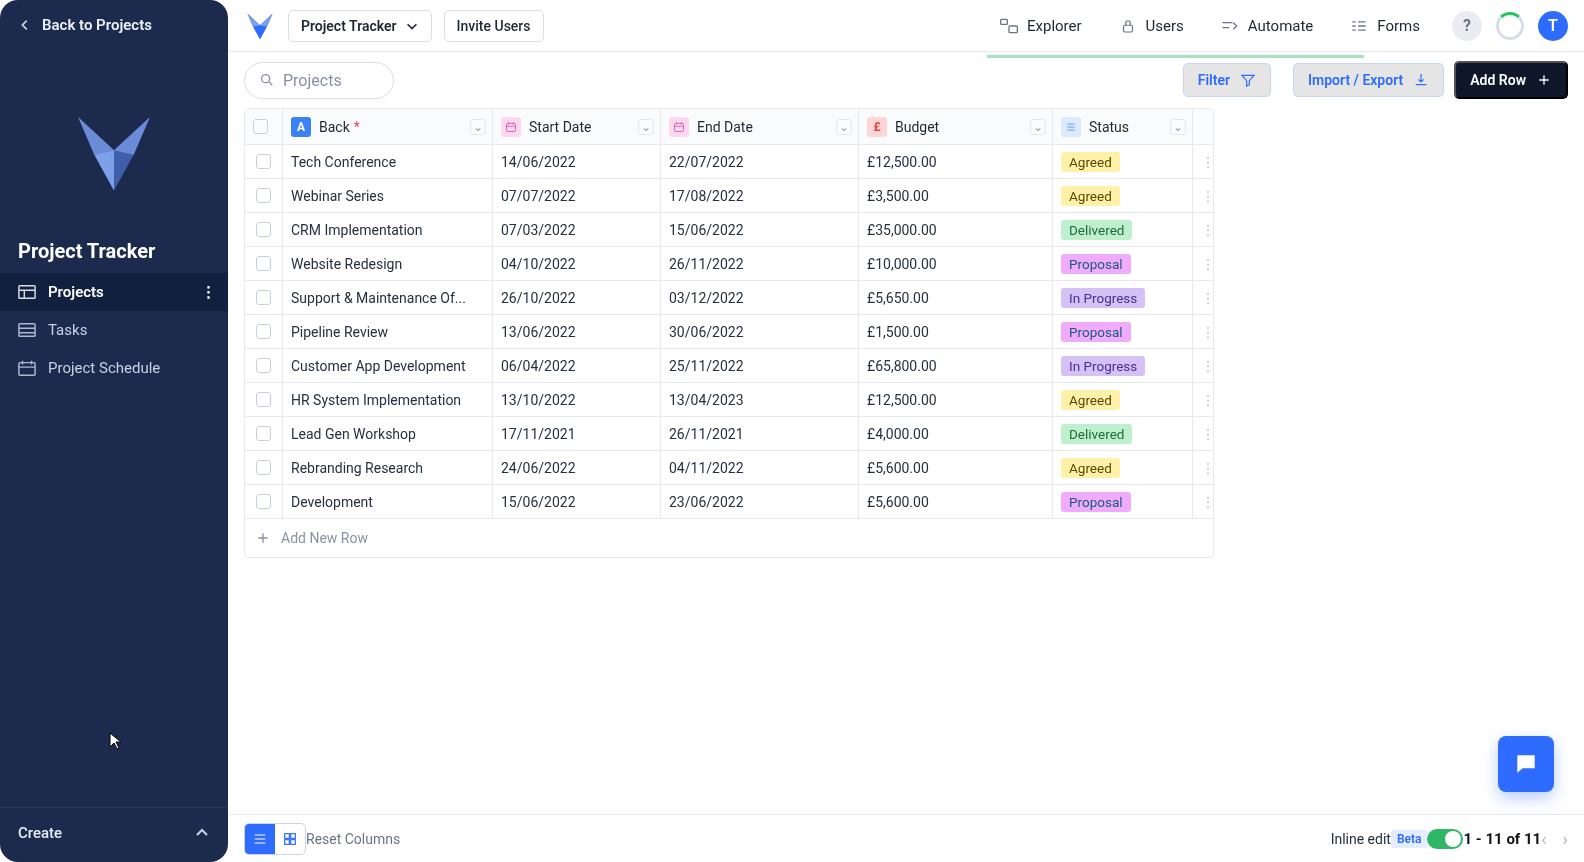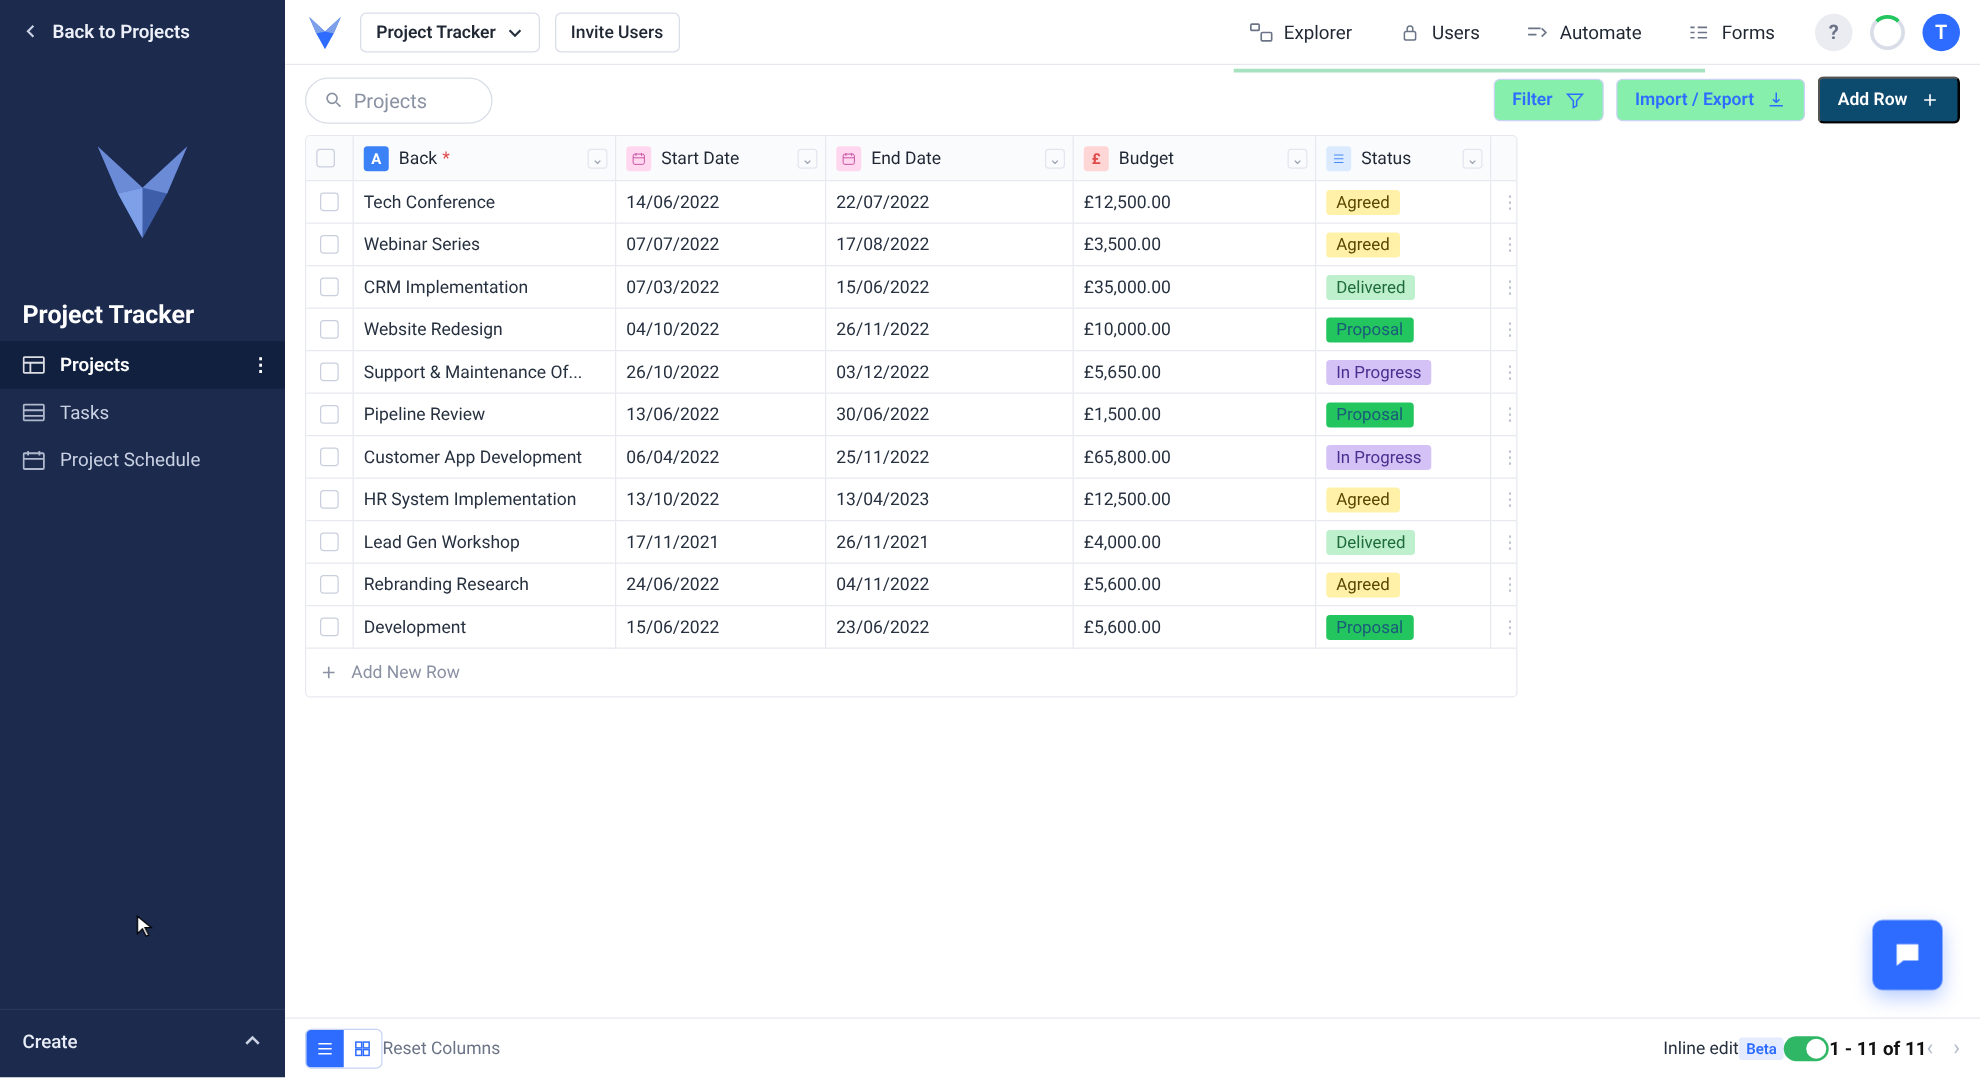--- a/index.html
+++ b/index.html
@@ -1,21 +1,21 @@
 <!DOCTYPE html>
 <html><head>
 <meta charset="utf-8">
 <style>
   * { box-sizing: border-box; margin: 0; padding: 0; font-family: -apple-system, BlinkMacSystemFont, "Segoe UI", Roboto, Helvetica, Arial, sans-serif; }
   html, body { width: 1584px; height: 862px; overflow: hidden; background: #fff; color: #111; }
 
   .app { display: flex; width: 100%; height: 100%; }
 
   
-  .sidebar { width: 228px; background: #1b2a4d; color: #fff; display: flex; flex-direction: column; }
+  .sidebar { width: 228px; background: #1b2a4d; color: #fff; display: flex; flex-direction: column; border-radius: 18px; }
   .sb-top { display: flex; align-items: center; gap: 10px; padding: 16px 18px; cursor: pointer; }
   .sb-top svg { width: 14px; height: 14px; }
   .sb-top span { font-size: 15px; font-weight: 600; color: #edf0f8; }
   .sb-logo { display: flex; justify-content: center; padding: 60px 0 30px; }
   .sb-logo svg { width: 90px; height: 85px; }
   .sb-title { font-size: 20px; font-weight: 700; padding: 14px 18px 10px; }
   .sb-nav { display: flex; flex-direction: column; }
   .sb-item { display: flex; align-items: center; gap: 12px; padding: 10px 18px; font-size: 15px; color: #c9d1e3; cursor: pointer; position: relative; }
   .sb-item.active { background: #122040; color: #fff; font-weight: 600; }
   .sb-item svg { width: 18px; height: 18px; opacity: .85; }
@@ -42,23 +42,23 @@
   .icon-circle { width: 30px; height: 30px; border-radius: 50%; background: #eaecf2; display: flex; align-items: center; justify-content: center; font-weight: 700; color: #6b7486; cursor: pointer; }
   .ring { width: 28px; height: 28px; border-radius: 50%; border: 3px solid #d9dde7; border-top-color: #22c55e; display: inline-block; }
   .avatar { width: 30px; height: 30px; border-radius: 50%; background: #2e6cff; color: #fff; display: flex; align-items: center; justify-content: center; font-weight: 600; }
   .topbar .tail { display: flex; align-items: center; gap: 14px; padding-left: 8px; }
 
   
   .toolbar { height: 56px; display: flex; align-items: center; gap: 10px; padding: 0 16px; }
   .search { display: flex; align-items: center; gap: 8px; border: 1px solid #d9dde7; border-radius: 22px; padding: 8px 14px; width: 150px; color: #8a91a2; }
   .search svg { width: 16px; height: 16px; stroke: #8a91a2; }
   .toolbar .grow { flex: 1; }
-  .btn-blue-outline { display: inline-flex; align-items: center; gap: 10px; padding: 8px 14px; border: 1px solid #c9d4f3; border-radius: 5px; color: #2e6cff; background: #86efac; font-weight: 600; font-size: 14px; cursor: pointer; }
+  .btn-blue-outline { display: inline-flex; align-items: center; gap: 10px; padding: 8px 14px; border: 1px solid #c9d4f3; border-radius: 5px; color: #2e6cff; background: #e5e5e5; font-weight: 600; font-size: 14px; cursor: pointer; margin-left: 12px; }
   .btn-blue-outline svg { width: 16px; height: 16px; stroke: #2e6cff; fill: none; stroke-width: 1.8; }
-  .btn-green { display: inline-flex; align-items: center; gap: 10px; padding: 9px 14px; border-radius: 5px; background: #0c4a6e; color: #fff; font-weight: 600; font-size: 14px; cursor: pointer; }
+  .btn-green { display: inline-flex; align-items: center; gap: 10px; padding: 9px 14px; border-radius: 5px; background: #0f172a; color: #fff; font-weight: 600; font-size: 14px; cursor: pointer; }
   .btn-green svg { width: 16px; height: 16px; stroke: #fff; stroke-width: 2; }
 
   
   .table-wrap { padding: 0 16px; }
   .grid { border: 1px solid #e7e9ef; border-radius: 4px; overflow: hidden; width: 970px; }
   .hrow, .row { display: grid; grid-template-columns: 38px 210px 168px 198px 194px 140px 30px; align-items: center; }
   .hrow { background: #fafbfd; }
   .hcell { display: flex; align-items: center; gap: 8px; height: 36px; padding: 0 8px; border-right: 1px solid #e7e9ef; border-bottom: 1px solid #e7e9ef; font-size: 14px; color: #1f2733; position: relative; }
   .hcell:last-child { border-right: none; }
   .hcell .dd { color: #9aa2b2; cursor: pointer; font-size: 12px; position: absolute; right: 6px; border: 1px solid #e3e6ee; border-radius: 3px; width: 16px; height: 16px; display: inline-flex; align-items: center; justify-content: center; }
@@ -70,21 +70,21 @@
   .badge-list svg { width: 12px; height: 12px; stroke: #3b82f6; fill: none; }
   .req-star { color: #e04a4a; margin-left: -4px; }
   .cell { height: 34px; display: flex; align-items: center; padding: 0 8px; border-right: 1px solid #e7e9ef; border-bottom: 1px solid #e7e9ef; font-size: 14px; color: #26303f; overflow: hidden; white-space: nowrap; text-overflow: ellipsis; }
   .cell:last-child { border-right: none; }
   .cell.chk { justify-content: center; }
   .cell.chk .box { width: 15px; height: 15px; border: 1.6px solid #c9cfdc; border-radius: 3px; cursor: pointer; }
   .cell.menu { justify-content: center; color: #b3bac8; cursor: pointer; }
   .tag { display: inline-flex; align-items: center; padding: 2px 8px; border-radius: 3px; font-size: 13.5px; }
   .tag.agreed { background: #fff1a8; color: #5a4700; }
   .tag.delivered { background: #bff0cd; color: #1e6b3c; }
-  .tag.proposal { background: #22c55e; color: #1a5b7a; }
+  .tag.proposal { background: #f0abfc; color: #1a5b7a; }
   .tag.inprogress { background: #d4c2f7; color: #4b2e8f; }
   .add-row { display: flex; align-items: center; gap: 10px; height: 38px; padding: 0 10px; color: #8a91a2; cursor: pointer; font-size: 14px; }
   .add-row svg { width: 16px; height: 16px; stroke: #8a91a2; }
 
   
   .footer { margin-top: auto; height: 48px; display: flex; align-items: center; gap: 0; padding: 0 16px; border-top: 1px solid #e7e9ef; }
   .view-toggle { display: inline-flex; border: 1px solid #c9d4f3; border-radius: 5px; overflow: hidden; }
   .view-btn { width: 30px; height: 30px; display: flex; align-items: center; justify-content: center; cursor: pointer; }
   .view-btn.active { background: #2e6cff; color: #fff; }
   .view-btn svg { width: 16px; height: 16px; stroke: currentColor; fill: none; stroke-width: 1.8; }

